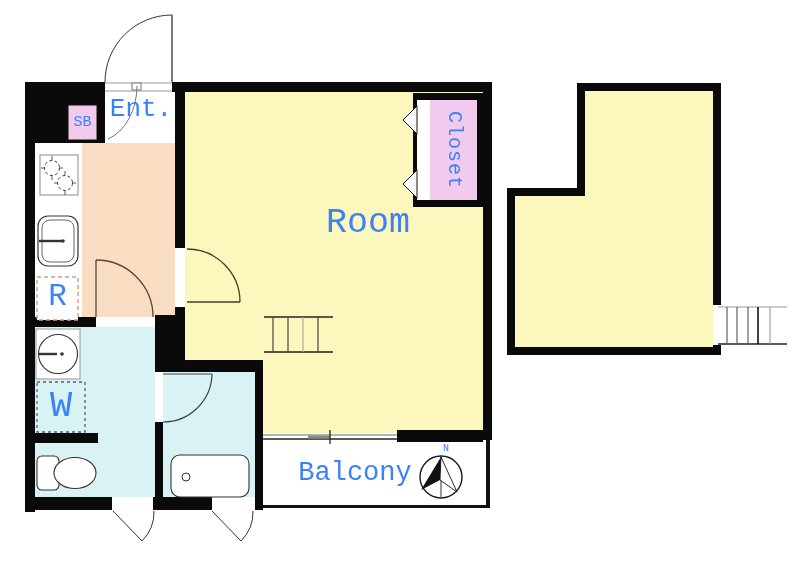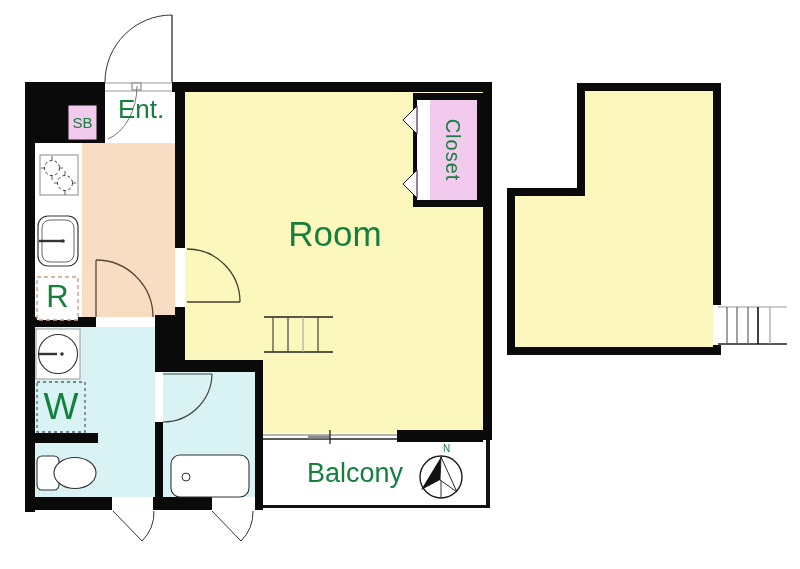--- a/index.html
+++ b/index.html
@@ -2,22 +2,22 @@
 <html><head>
 <meta charset="utf-8">
 <style>
   html,body{margin:0;padding:0;background:#ffffff;}
   #canvas{
     position:relative;width:800px;height:569px;background:#ffffff;overflow:hidden;
     font-family:"Liberation Serif","DejaVu Serif",serif;
   }
   #plan-svg{position:absolute;left:0;top:0;}
   .lbl{
-    position:absolute;line-height:1;text-align:center;color:#15803d;
-    font-family:Liberation Sans, sans-serif;
+    position:absolute;line-height:1;text-align:center;color:#3b82f6;
+    font-family:Liberation Mono, monospace;
     white-space:nowrap;pointer-events:none;
   }
   .vflex{display:flex;align-items:center;justify-content:center;}
 </style>
 </head>
 <body>
 
 <div id="canvas">
 
 <svg id="plan-svg" width="800" height="569" viewBox="0 0 800 569">
@@ -171,21 +171,21 @@
   <g>
     <circle cx="441" cy="477" r="21" fill="#ffffff" stroke="#1a1a1a" stroke-width="1.4"></circle>
     <line x1="441" y1="456.5" x2="441" y2="497" stroke="#1a1a1a" stroke-width="0.9"></line>
     <polygon points="441,457 421,490 440,480" fill="#111111"></polygon>
     <polygon points="441,457 457,492 440,480" fill="#ffffff" stroke="#111111" stroke-width="0.9"></polygon>
   </g>
 </svg>
 
 <div class="lbl" style="left:106px;top:96px;width:70px;font-size:26px;">Ent.</div>
 <div class="lbl vflex" style="left:68px;top:105px;width:29px;height:35px;font-size:15px;">SB</div>
-<div class="lbl" style="left:260px;top:216px;width:150px;font-size:35px;">Room</div>
+<div class="lbl" style="left:260px;top:206px;width:150px;font-size:35px;text-align:right;">Room</div>
 <div class="lbl vflex" style="left:430px;top:100px;width:47px;height:100px;">
   <span style="transform:rotate(90deg);font-size:20px;letter-spacing:1px;">Closet</span>
 </div>
 <div class="lbl" style="left:37px;top:281px;width:41px;font-size:31px;">R</div>
 <div class="lbl" style="left:37px;top:388px;width:48px;font-size:37px;">W</div>
 <div class="lbl" style="left:289px;top:460px;width:132px;font-size:27px;">Balcony</div>
 <div class="lbl" style="left:443px;top:444px;font-size:10px;">N</div>
 
 </div>
 

